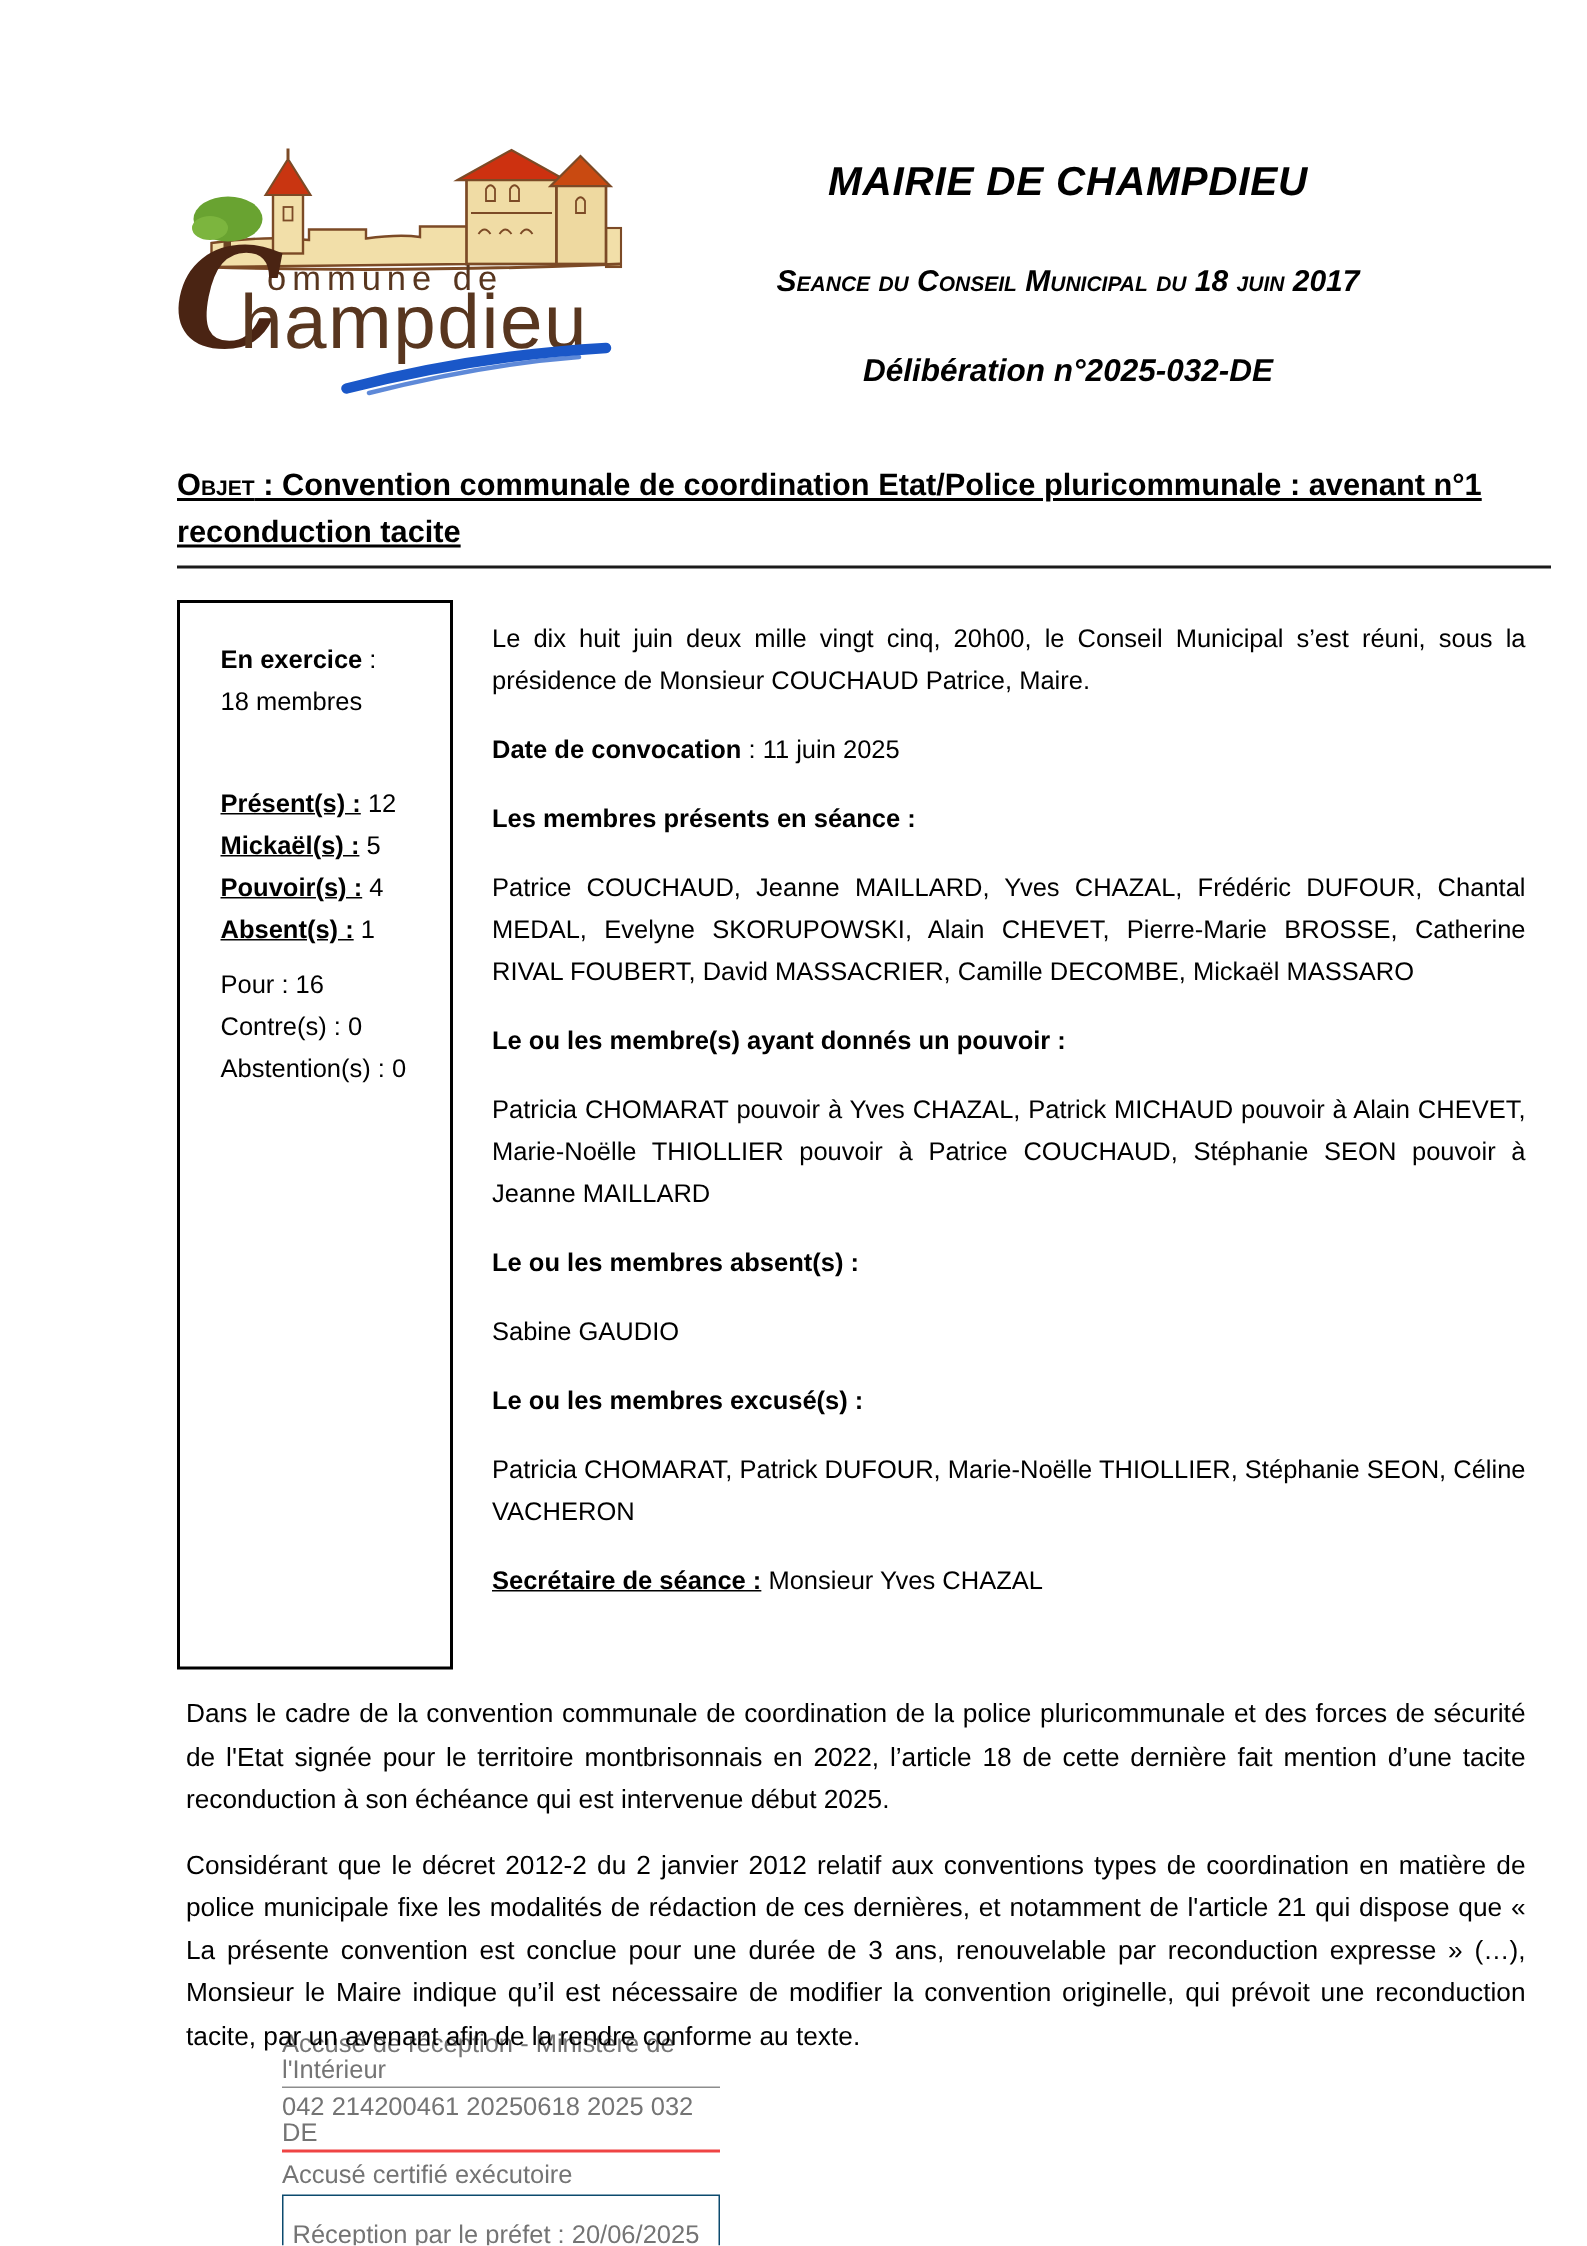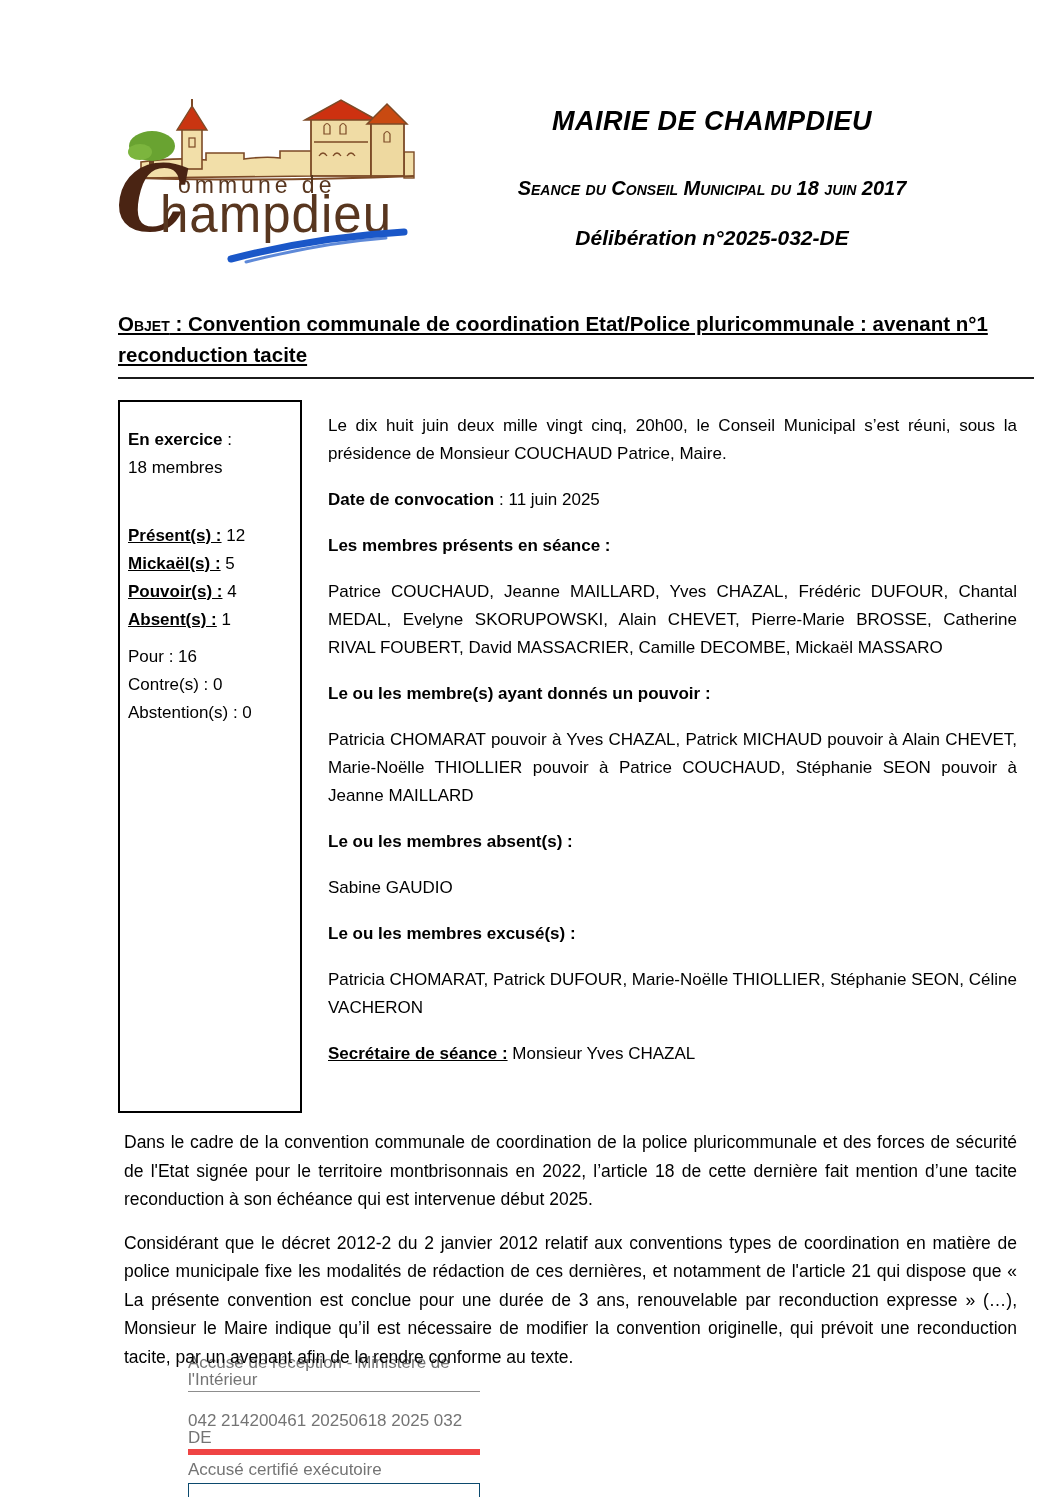--- a/index.html
+++ b/index.html
@@ -8,35 +8,35 @@
     font-family:"Liberation Sans", sans-serif; color:#000; overflow:hidden;
   }
 
   
   .logo { position:absolute; left:116px; top:96px; width:310px; height:180px; }
 
   
   .hdr { position:absolute; left:412px; top:106px; width:600px; text-align:center;font-style:italic; }
   .hdr-title   { font-size:27px; font-weight:bold; letter-spacing:.5px; line-height:30px; }
   .hdr-session { margin-top:40px; font-size:20px; font-weight:bold; font-variant:small-caps; line-height:25px; }
-  .hdr-delib   { margin-top:24px; font-size:21px; font-weight:bold; line-height:26px; }
+  .hdr-delib   { margin-top:34px; font-size:21px; font-weight:bold; line-height:26px; }
 
   
   .objet {
     position:absolute; left:118px; top:308px; width:916px;
     font-size:20.5px; font-weight:bold; line-height:31px;
     padding-bottom:7px; border-bottom:2px solid #1b1b1b;text-decoration:underline;
   }
   .sc { font-variant:small-caps; }
 
   
   .box {
     position:absolute; left:118px; top:400px; width:184px; height:713px;
     border:2px solid #000; box-sizing:border-box;
-    padding:24px 10px 0 8px; font-size:17px; line-height:28px;
+    padding:24px 10px 0 27px; font-size:17px; line-height:28px;
   }
   .grp1 { margin-bottom:40px; }
   .grp2 { margin-bottom:9px; }
   .b  { font-weight:bold; }
   .bu { font-weight:bold; text-decoration:underline; }
   .val { margin-left:.28em; }
 
   
   .rcol { position:absolute; left:328px; top:412px; width:689px; font-size:17px; line-height:28px; }
   .rcol p { margin:0 0 18px 0; }
@@ -48,21 +48,21 @@
     font-size:17.5px; line-height:28.5px; text-align:justify; z-index:2;
   }
   .bottom p { margin:0 0 15px 0; }
 
   
   .stamp {
     position:absolute; left:188px; top:1352px; width:292px;
     font-size:17px; line-height:17px; color:#747474; z-index:1;
   }
   .sline1 { padding:2px 0 3px 0; border-bottom:1px solid #8d8d8d; }
-  .sline2 { padding:4px 0 3px 0; border-bottom:6px solid #ef4444;margin-top:16px; }
+  .sline2 { padding:4px 0 3px 0; border-bottom:2px solid #ef4444; }
   .sline3 { padding:6px 0 5px 0; }
   .sbox   { border:1px solid #0c4a6e; padding:17px 6px 4px 6px; }
 </style>
 </head>
 <body>
 
 <div class="page">
 
   <div class="logo">
     <svg width="310" height="180" viewBox="0 0 310 180">

